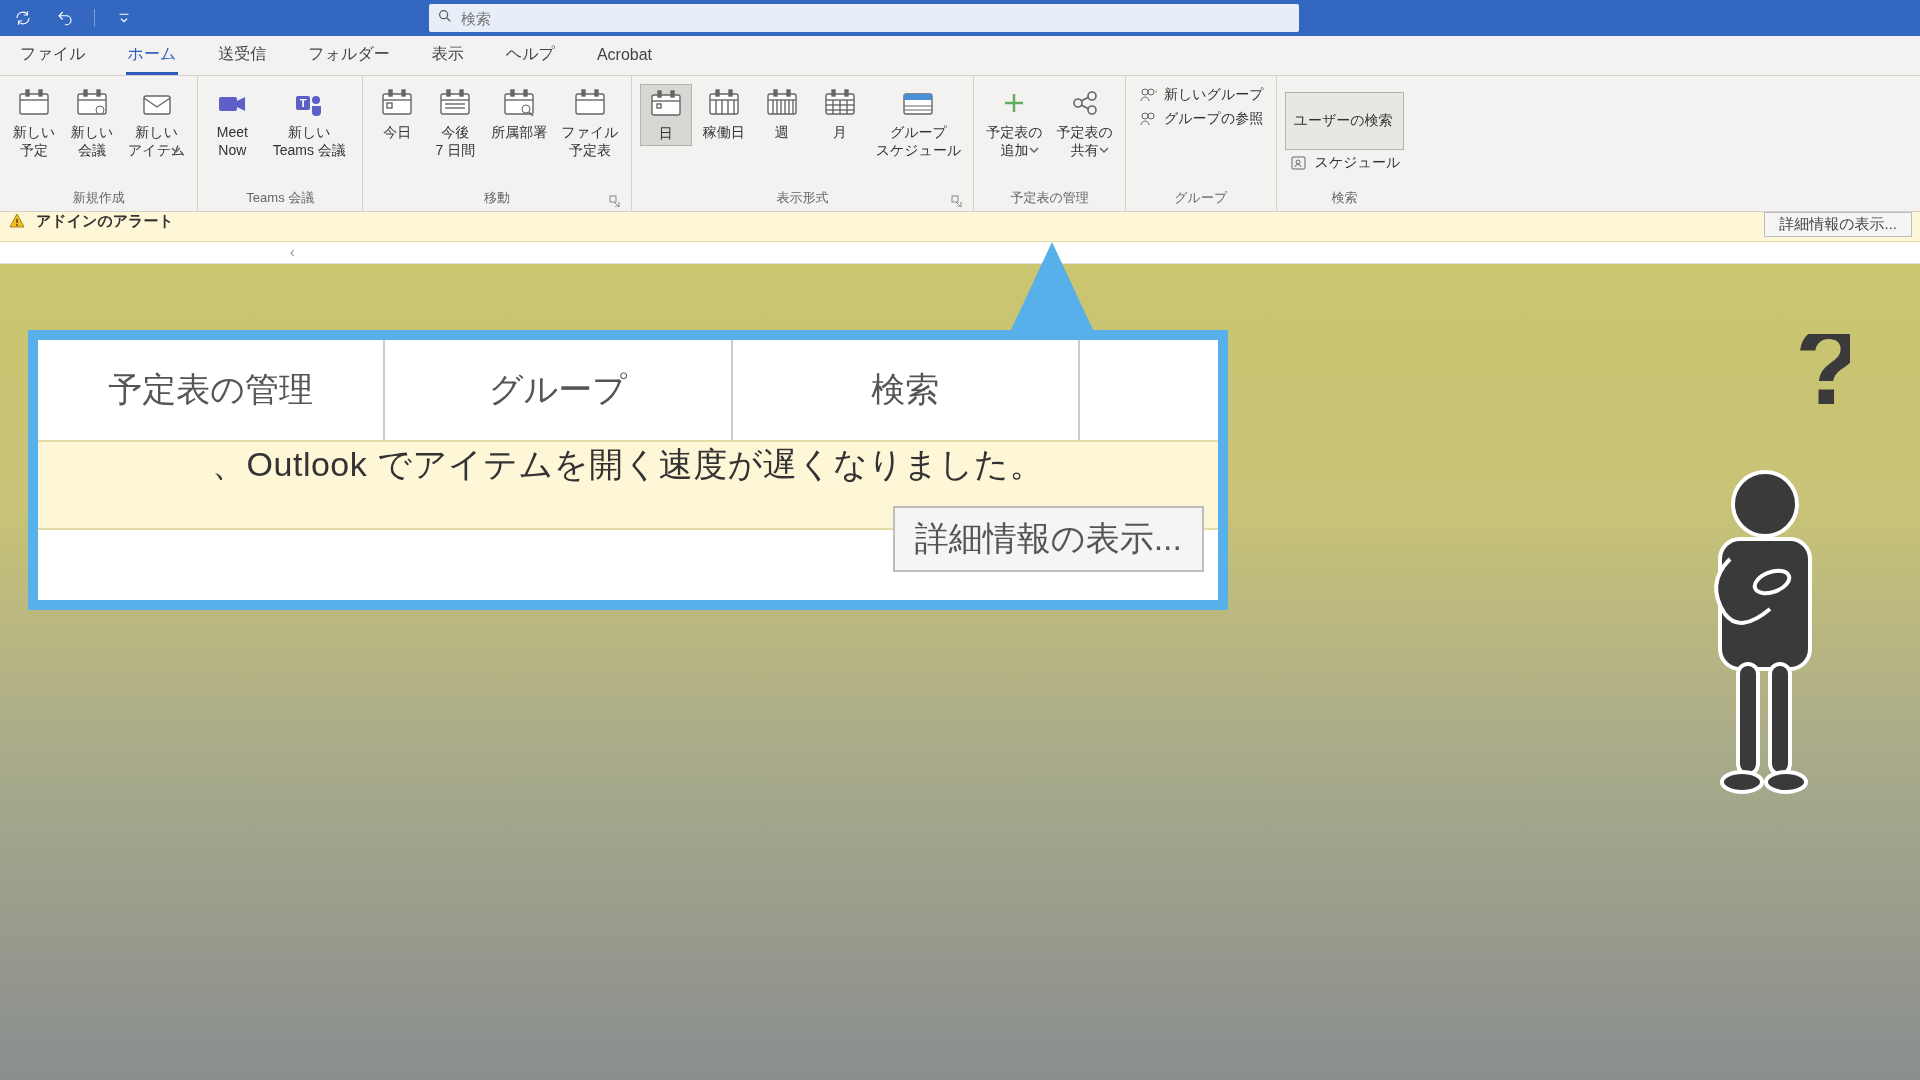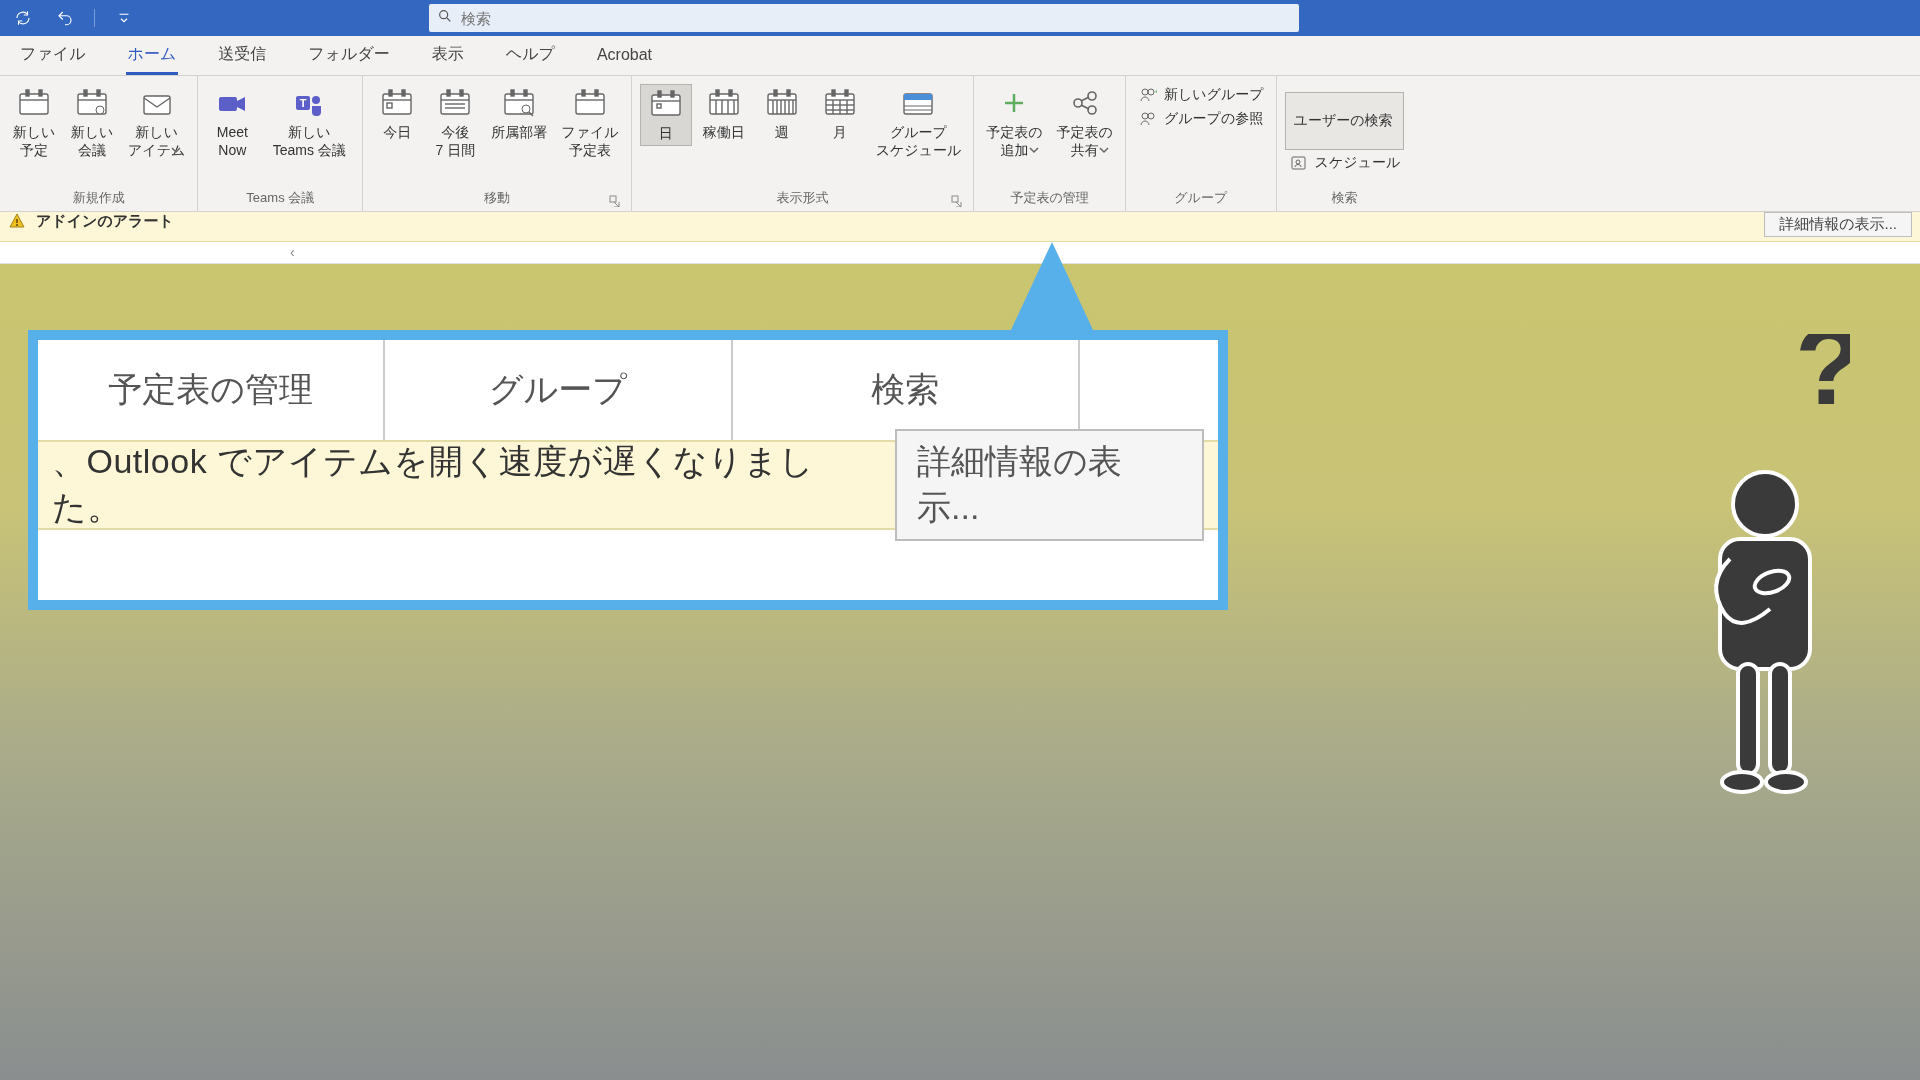--- a/index.html
+++ b/index.html
@@ -53,21 +53,21 @@
 .collapse-strip { height: 22px; background: #fff; border-bottom: 1px solid #e2e2e2; position: relative; }
 .collapse-strip .caret { position: absolute; left: 290px; top: 2px; font-size: 14px; color: #888; }
 
 
 .illus { position: absolute; left: 0; right: 0; top: 264px; bottom: 0; background: linear-gradient(180deg, #cac56f 0%, #c8c377 30%, #a9ab8a 60%, #8a8e8f 100%); }
 .callout-arrow { position: absolute; left: 1010px; top: -22px; width: 0; height: 0; border-left: 42px solid transparent; border-right: 42px solid transparent; border-bottom: 90px solid #58b0ea; }
 .callout { position: absolute; left: 28px; top: 66px; width: 1200px; background: #fff; border: 10px solid #58b0ea; }
 .callout-top { display: flex; height: 100px; }
 .ct-cell { flex: 1; display: flex; align-items: center; justify-content: center; font-size: 34px; color: #555; border-right: 2px solid #ccc; }
 .ct-cell:last-child { border-right: none; flex: .4; }
-.callout-mid { display: flex; align-items: center; height: 90px; background: #fdf6d7; border-top: 2px solid #e4dca6; border-bottom: 2px solid #e4dca6; padding: 0 14px; gap: 18px; }
+.callout-mid { display: flex; align-items: center; height: 90px; background: #fdf6d7; border-top: 2px solid #e4dca6; border-bottom: 2px solid #e4dca6; padding: 0 14px; gap: 18px; flex-direction: column; }
 .callout-mid .txt { font-size: 34px; color: #333; letter-spacing: .5px; }
 .callout-mid .btn { margin-left: auto; border: 2px solid #bdbdbd; background: #f5f5f5; padding: 8px 20px; font-size: 34px; color: #555; }
 .callout-bot { height: 70px; background: #fff; }
 
 .thinker { position: absolute; right: 70px; top: 70px; width: 180px; height: 460px; }
 .thinker svg { width: 100%; height: 100%; }
 
 
 .cal-ico rect { fill: #fff; stroke: #666; stroke-width: 1.4; }
 .cal-ico line { stroke: #666; stroke-width: 1.4; }

